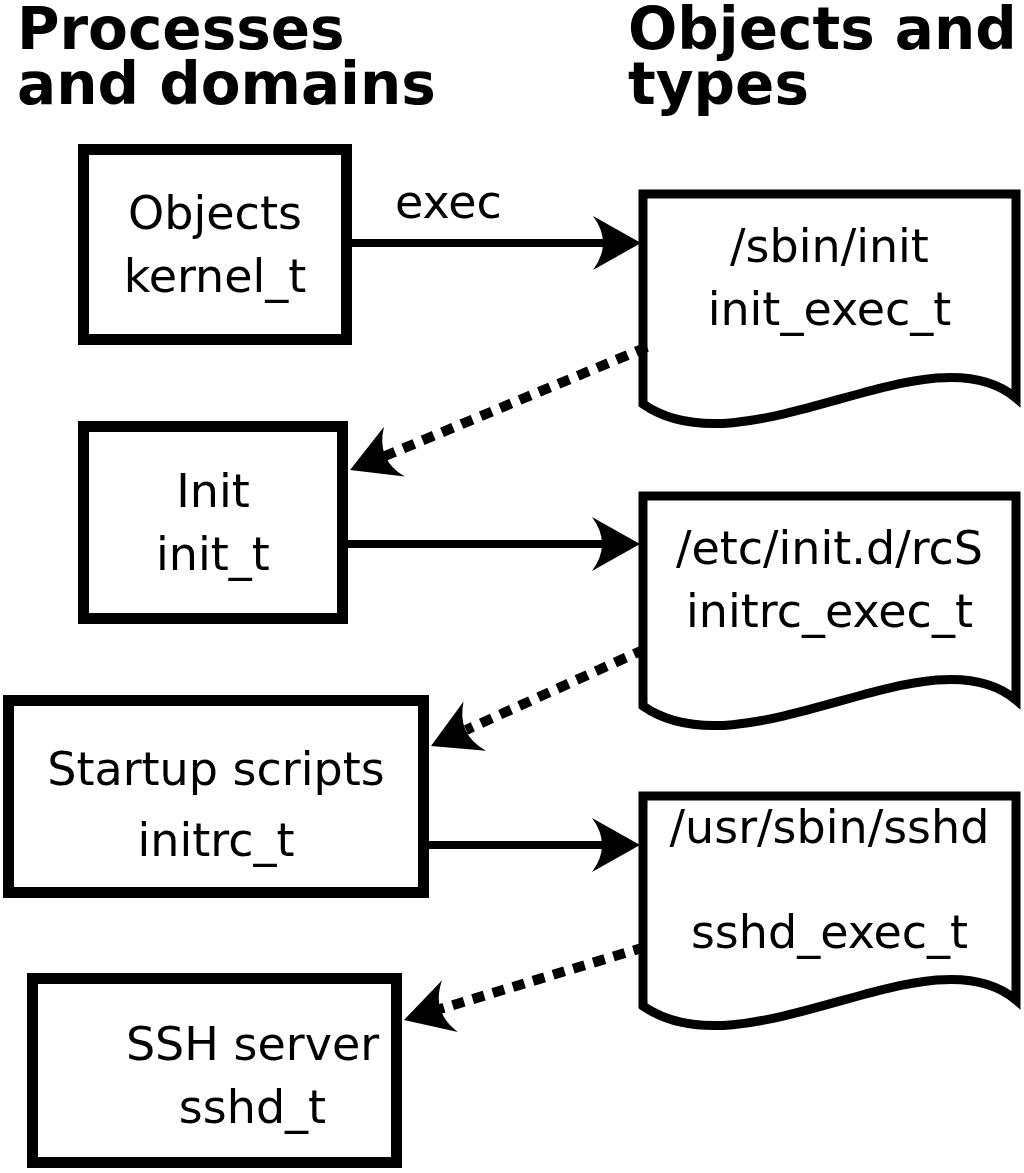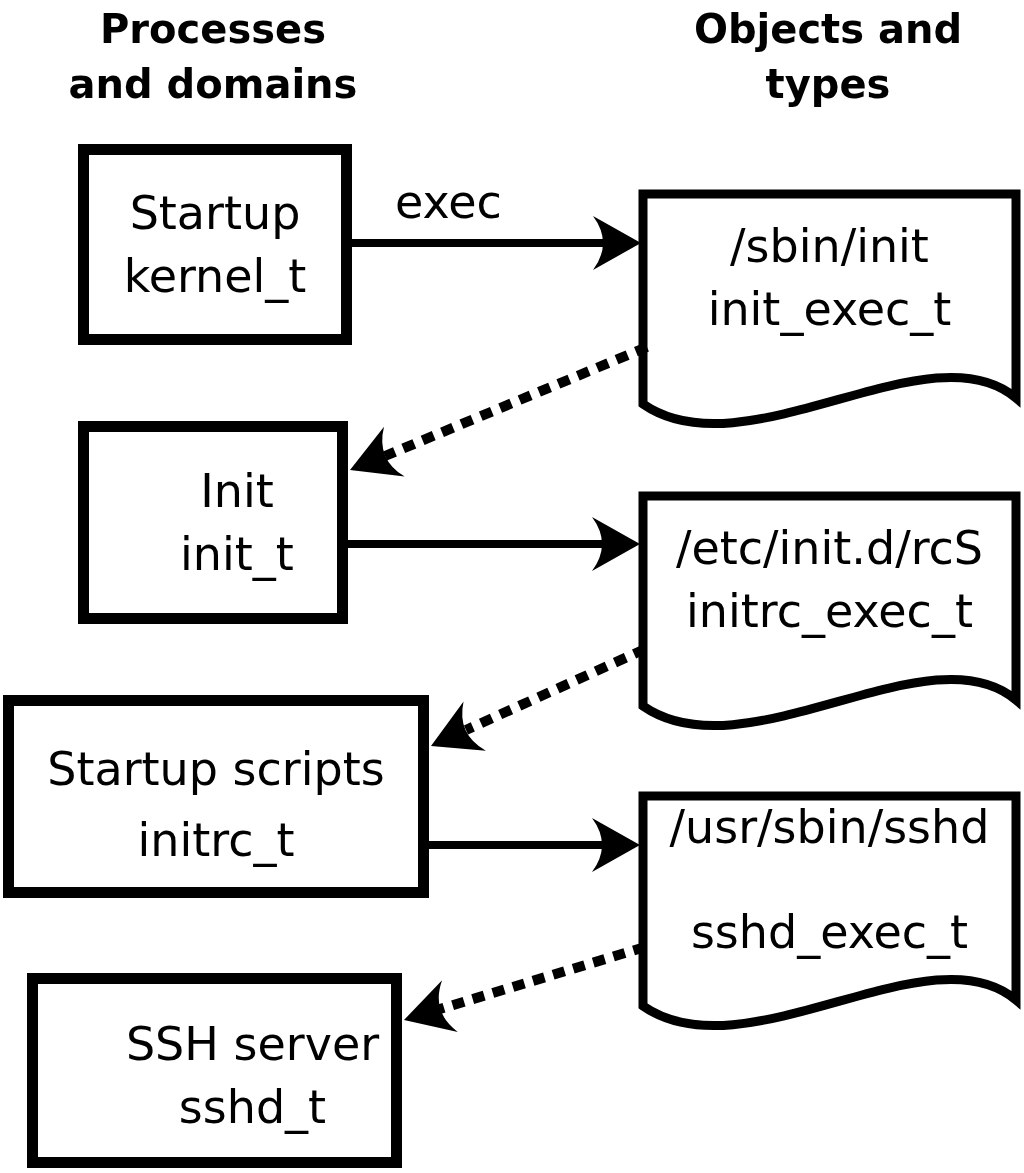--- a/index.html
+++ b/index.html
@@ -18,41 +18,41 @@
   }
   .shapes-layer {
     position: absolute;
     left: 0;
     top: 0;
     width: 1024px;
     height: 1173px;
   }
   .col-header {
     position: absolute;
-    text-align: center;
+    text-align: left;
     font-weight: bold;
-    font-size: 40px;
+    font-size: 58px;
     line-height: 55px;
     white-space: nowrap;
   }
   .col-header.left  { left: 17px;  top: 2px; width: 392px; }
   .col-header.right { left: 628px; top: 2px; width: 400px; }
   .node-label {
     position: absolute;
     display: flex;
     flex-direction: column;
     align-items: center;
     justify-content: center;
     text-align: center;
     font-size: 46px;
     line-height: 63px;
     white-space: nowrap;
   }
   .lbl-kernel  { left: 78px;  top: 144px; width: 274px; height: 201px; }
-  .lbl-init    { left: 78px;  top: 421px; width: 270px; height: 203px; padding-left: 24px; }
+  .lbl-init    { left: 78px;  top: 421px; width: 270px; height: 203px; }
   .lbl-startup { left: 3px;   top: 703px; width: 426px; height: 203px; gap: 8px; }
   .lbl-ssh     { left: 27px;  top: 978px; width: 451px; height: 195px; }
   .lbl-doc1    { left: 643px; top: 194px; width: 373px; height: 168px; }
   .lbl-doc2    { left: 643px; top: 496px; width: 373px; height: 168px; }
   .lbl-doc3    { left: 643px; top: 796px; width: 373px; height: 168px; justify-content: space-between; }
   .edge-label {
     position: absolute;
     left: 395px;
     top: 179px;
     width: 205px;
@@ -115,21 +115,21 @@
     <div>and domains</div>
   </div>
   <div class="col-header right">
     <div>Objects and</div>
     <div>types</div>
   </div>
 
   <div class="edge-label">exec</div>
 
   <div class="node-label lbl-kernel">
-    <div>Startup</div>
+    <div>Objects</div>
     <div>kernel_t</div>
   </div>
   <div class="node-label lbl-init">
     <div>Init</div>
     <div>init_t</div>
   </div>
   <div class="node-label lbl-startup">
     <div>Startup scripts</div>
     <div>initrc_t</div>
   </div>

